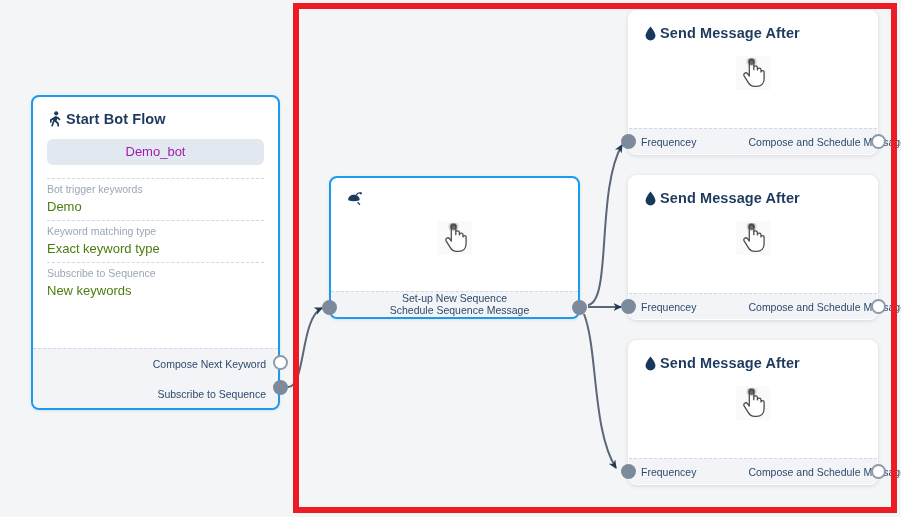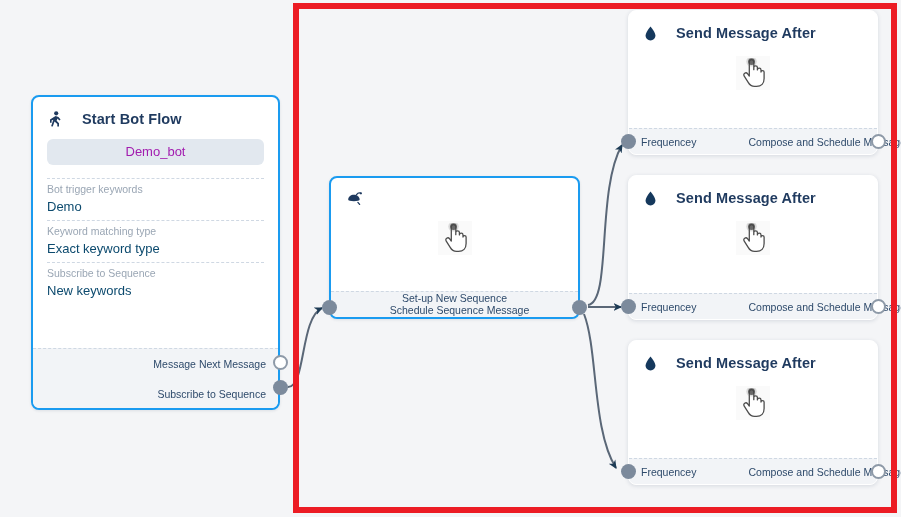--- a/index.html
+++ b/index.html
@@ -40,21 +40,21 @@
     box-shadow: 0 1px 3px rgba(16,40,70,.10);
   }
   .node.plain {
     border: 1px solid #ffffff;
     box-shadow: 0 1px 4px rgba(16,40,70,.13);
   }
 
   .node-title {
     display: flex;
     align-items: center;
-    gap: 20px;
+    gap: 4px;
     padding: 14px 28px 4px 16px;
     font-size: 14.5px;
     font-weight: bold;
     color: #1f3a5f;
     letter-spacing: .1px;
   }
   .node-title .ttl { white-space: nowrap; }
 
   .icon-svg { display: block; }
 
@@ -77,21 +77,21 @@
     padding: 3px 0 4px 0;
   }
   .field:first-child { border-top: 1px dashed #cfd8e3; }
   .field-label {
     font-size: 10.5px;
     color: #9aa6b4;
     line-height: 15px;
   }
   .field-value {
     font-size: 13px;
-    color: #0c4a6e;
+    color: #4d7c0f;
     line-height: 19px;
   }
 
   
   .node-body {
     height: 56px;
     display: flex;
     align-items: center;
     justify-content: center;
   }
@@ -189,21 +189,21 @@
         <div class="field-value">Exact keyword type</div>
       </div>
       <div class="field" style="border-bottom:none;">
         <div class="field-label">Subscribe to Sequence</div>
         <div class="field-value">New keywords</div>
       </div>
     </div>
 
     <div class="node-footer" style="height:60px;">
       <div class="footer-row right" style="height:30px;">
-        <span>Message Next Message</span>
+        <span>Compose Next Keyword</span>
       </div>
       <div class="footer-row right" style="height:30px;">
         <span>Subscribe to Sequence</span>
       </div>
     </div>
   </div>
   <div class="port hollow" style="left:273px;top:355px;"></div>
   <div class="port filled" style="left:273px;top:380px;"></div>
 
   <div class="node selected" style="left:329px;top:176px;width:251px;height:143px;">

